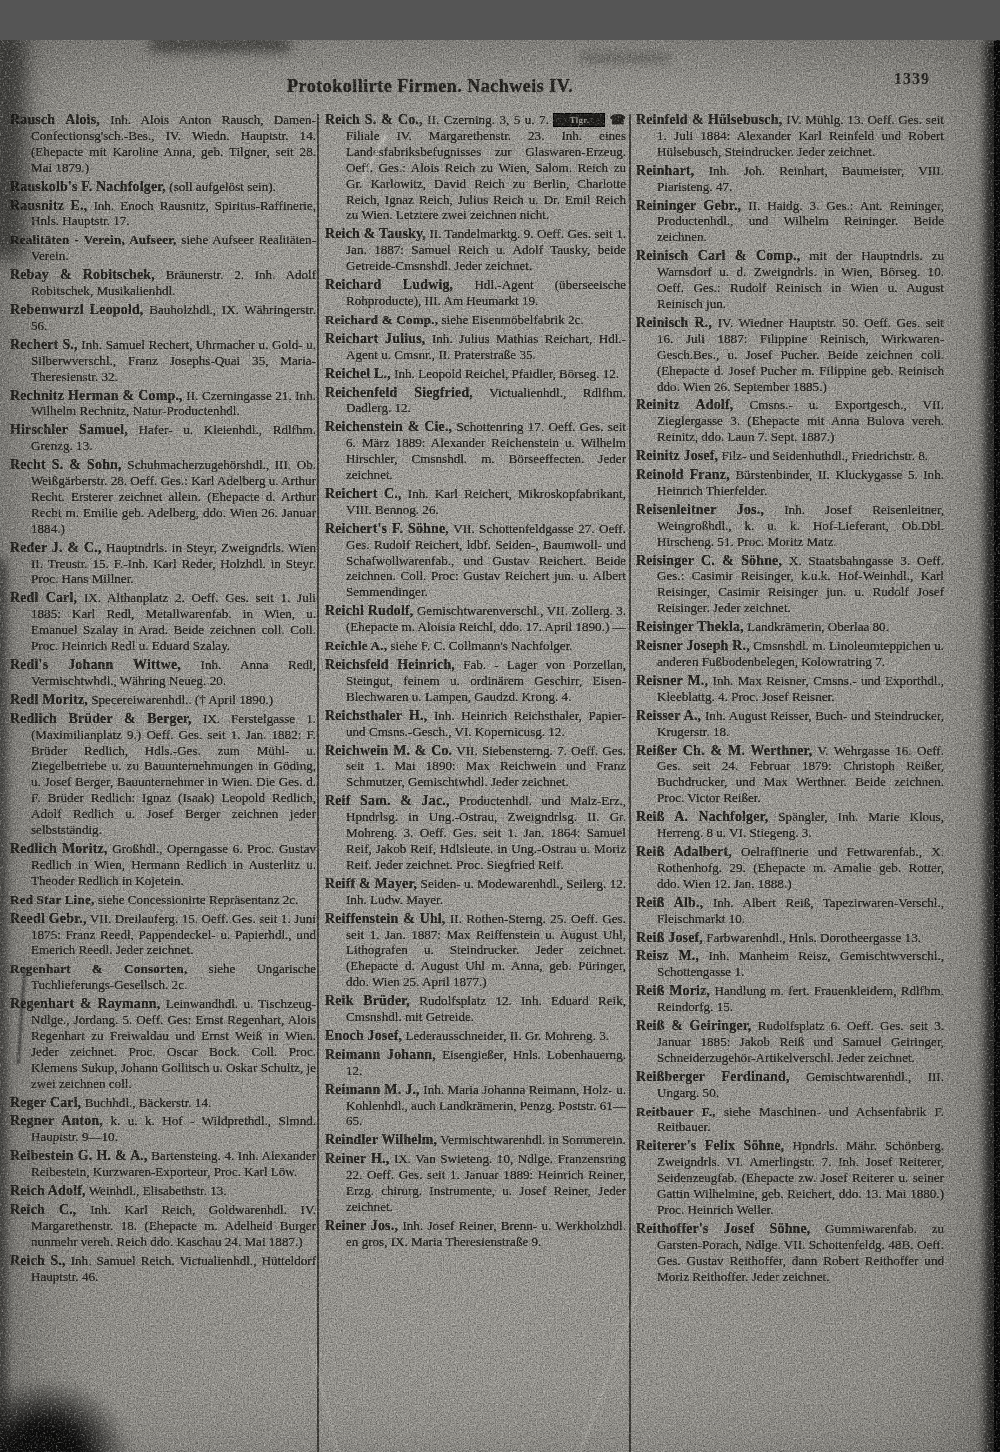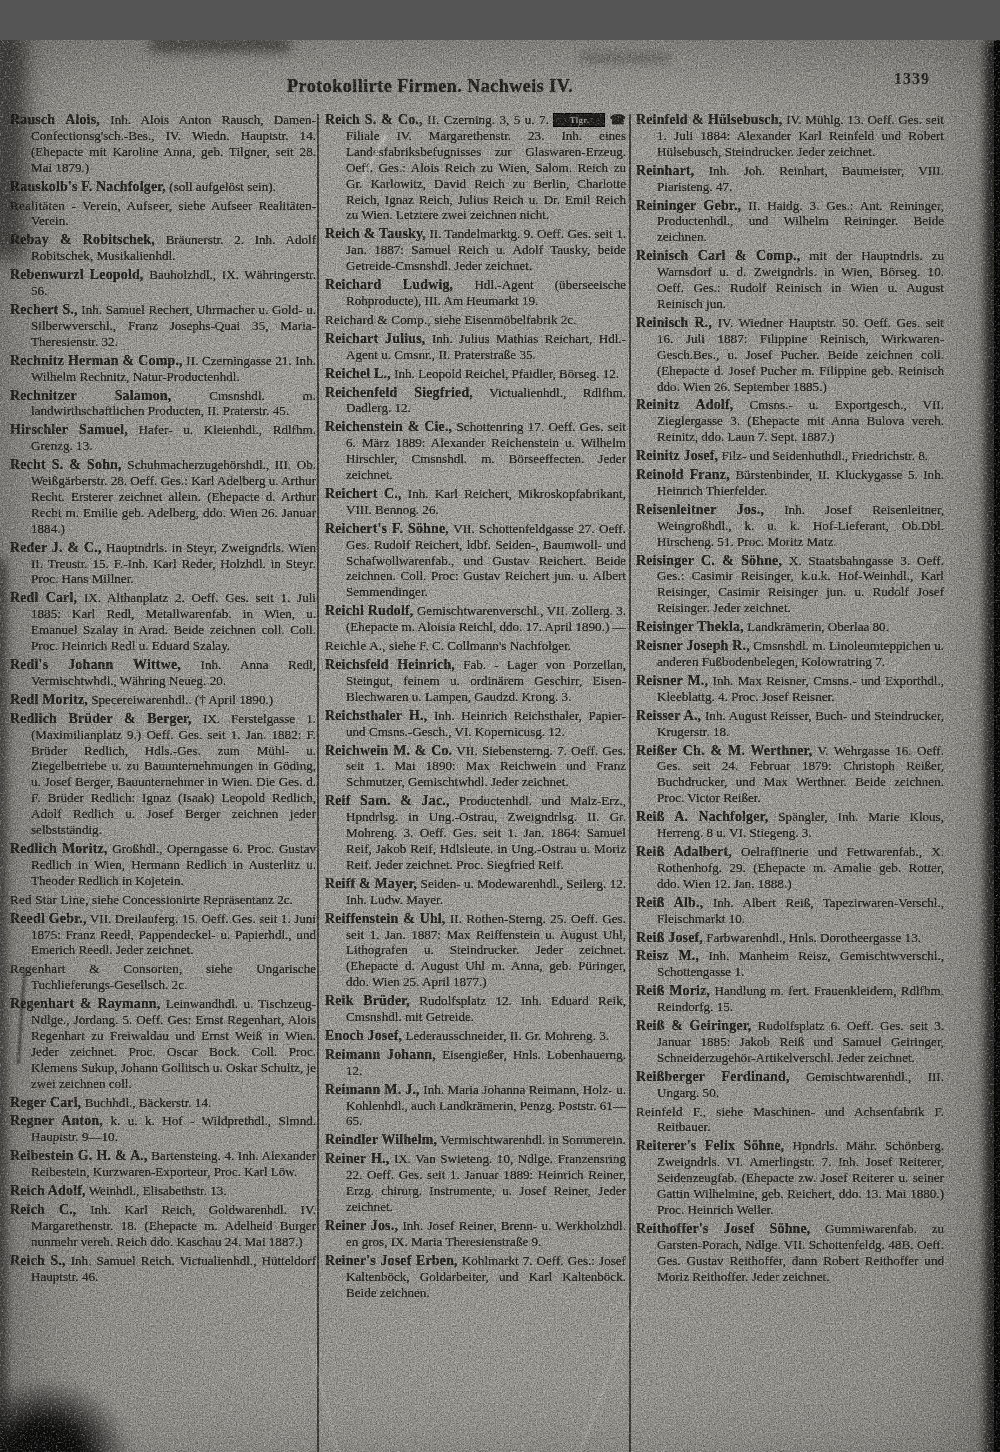--- a/index.html
+++ b/index.html
@@ -26,21 +26,21 @@
   .col-3{left:636px;width:308px;}
   .rule{position:absolute;top:74px;width:2px;height:1356px;background:#26241f;opacity:.8;}
   .rule-1{left:317px;}
   .rule-2{left:629px;}
   .entry{
     margin:0 0 3px 0;padding-left:21px;text-indent:-21px;
     font-size:13.1px;line-height:15.9px;text-align:justify;
     text-shadow:0 0 .6px rgba(38,36,30,.85);
   }
   .entry .head{font-weight:700;font-size:13.9px;letter-spacing:.2px;}
-  .entry.xref .head{font-weight:400;font-size:13.1px;}
+  .entry.xref .head{font-weight:700;font-size:13.1px;}
   .badge{
     display:inline-block;text-indent:0;background:#1f1e1b;color:#a7a59e;
     border:1px solid #000;font-size:9px;font-weight:700;line-height:10px;
     padding:1px 15px;vertical-align:1px;letter-spacing:.3px;
   }
   .phone{font-weight:700;font-size:13px;}
   
   .art{position:absolute;pointer-events:none;}
   .edge-right{left:985px;top:0;width:15px;height:1452px;background:#0b0b0a;filter:blur(4px);opacity:.78;}
   .edge-right2{left:994px;top:0;width:6px;height:1452px;background:#000;opacity:.85;}
@@ -64,26 +64,26 @@
 
   <div class="hdr-title">Protokollirte Firmen. Nachweis IV.</div>
   <div class="hdr-page">1339</div>
 
   <div class="rule rule-1"></div>
   <div class="rule rule-2"></div>
 
   <div class="col col-1">
       <p class="entry"><span class="head">Rausch Alois,</span> <span class="body">Inh. Alois Anton Rausch, Damen-Confectionsg'sch.-Bes., IV. Wiedn. Hauptstr. 14. (Ehepacte mit Karoline Anna, geb. Tilgner, seit 28. Mai 1879.)</span></p>
       <p class="entry"><span class="head">Rauskolb's F. Nachfolger,</span> <span class="body">(soll aufgelöst sein).</span></p>
+      <p class="entry"><span class="head">Rausnitz E.,</span> <span class="body">Inh. Enoch Rausnitz, Spiritus-Raffinerie, Hnls. Hauptstr. 17.</span></p>
       <p class="entry xref"><span class="head">Realitäten - Verein, Aufseer,</span> <span class="body">siehe Aufseer Realitäten-Verein.</span></p>
       <p class="entry"><span class="head">Rebay &amp; Robitschek,</span> <span class="body">Bräunerstr. 2. Inh. Adolf Robitschek, Musikalienhdl.</span></p>
       <p class="entry"><span class="head">Rebenwurzl Leopold,</span> <span class="body">Bauholzhdl., IX. Währingerstr. 56.</span></p>
       <p class="entry"><span class="head">Rechert S.,</span> <span class="body">Inh. Samuel Rechert, Uhrmacher u. Gold- u. Silberwverschl., Franz Josephs-Quai 35, Maria-Theresienstr. 32.</span></p>
       <p class="entry"><span class="head">Rechnitz Herman &amp; Comp.,</span> <span class="body">II. Czerningasse 21. Inh. Wilhelm Rechnitz, Natur-Productenhdl.</span></p>
-      <p class="entry"><span class="head">Rechnitzer Salamon,</span> <span class="body">Cmsnshdl. m. landwirthschaftlichen Producten, II. Praterstr. 45.</span></p>
       <p class="entry"><span class="head">Hirschler Samuel,</span> <span class="body">Hafer- u. Kleienhdl., Rdlfhm. Grenzg. 13.</span></p>
       <p class="entry"><span class="head">Recht S. &amp; Sohn,</span> <span class="body">Schuhmacherzugehörshdl., III. Ob. Weißgärberstr. 28. Oeff. Ges.: Karl Adelberg u. Arthur Recht. Ersterer zeichnet allein. (Ehepacte d. Arthur Recht m. Emilie geb. Adelberg, ddo. Wien 26. Januar 1884.)</span></p>
       <p class="entry"><span class="head">Reder J. &amp; C.,</span> <span class="body">Hauptndrls. in Steyr, Zweigndrls. Wien II. Treustr. 15. F.-Inh. Karl Reder, Holzhdl. in Steyr. Proc. Hans Millner.</span></p>
       <p class="entry"><span class="head">Redl Carl,</span> <span class="body">IX. Althanplatz 2. Oeff. Ges. seit 1. Juli 1885: Karl Redl, Metallwarenfab. in Wien, u. Emanuel Szalay in Arad. Beide zeichnen coll. Coll. Proc. Heinrich Redl u. Eduard Szalay.</span></p>
       <p class="entry"><span class="head">Redl's Johann Wittwe,</span> <span class="body">Inh. Anna Redl, Vermischtwhdl., Währing Neueg. 20.</span></p>
       <p class="entry"><span class="head">Redl Moritz,</span> <span class="body">Specereiwarenhdl.. († April 1890.)</span></p>
       <p class="entry"><span class="head">Redlich Brüder &amp; Berger,</span> <span class="body">IX. Ferstelgasse 1. (Maximilianplatz 9.) Oeff. Ges. seit 1. Jan. 1882: F. Brüder Redlich, Hdls.-Ges. zum Mühl- u. Ziegelbetriebe u. zu Bauunternehmungen in Göding, u. Josef Berger, Bauunternehmer in Wien. Die Ges. d. F. Brüder Redlich: Ignaz (Isaak) Leopold Redlich, Adolf Redlich u. Josef Berger zeichnen jeder selbstständig.</span></p>
       <p class="entry"><span class="head">Redlich Moritz,</span> <span class="body">Großhdl., Operngasse 6. Proc. Gustav Redlich in Wien, Hermann Redlich in Austerlitz u. Theoder Redlich in Kojetein.</span></p>
       <p class="entry xref"><span class="head">Red Star Line,</span> <span class="body">siehe Concessionirte Repräsentanz 2c.</span></p>
       <p class="entry"><span class="head">Reedl Gebr.,</span> <span class="body">VII. Dreilauferg. 15. Oeff. Ges. seit 1. Juni 1875: Franz Reedl, Pappendeckel- u. Papierhdl., und Emerich Reedl. Jeder zeichnet.</span></p>
@@ -102,34 +102,33 @@
       <p class="entry"><span class="head">Reichard Ludwig,</span> <span class="body">Hdl.-Agent (überseeische Rohproducte), III. Am Heumarkt 19.</span></p>
       <p class="entry xref"><span class="head">Reichard &amp; Comp.,</span> <span class="body">siehe Eisenmöbelfabrik 2c.</span></p>
       <p class="entry"><span class="head">Reichart Julius,</span> <span class="body">Inh. Julius Mathias Reichart, Hdl.-Agent u. Cmsnr., II. Praterstraße 35.</span></p>
       <p class="entry"><span class="head">Reichel L.,</span> <span class="body">Inh. Leopold Reichel, Pfaidler, Börseg. 12.</span></p>
       <p class="entry"><span class="head">Reichenfeld Siegfried,</span> <span class="body">Victualienhdl., Rdlfhm. Dadlerg. 12.</span></p>
       <p class="entry"><span class="head">Reichenstein &amp; Cie.,</span> <span class="body">Schottenring 17. Oeff. Ges. seit 6. März 1889: Alexander Reichenstein u. Wilhelm Hirschler, Cmsnshdl. m. Börseeffecten. Jeder zeichnet.</span></p>
       <p class="entry"><span class="head">Reichert C.,</span> <span class="body">Inh. Karl Reichert, Mikroskopfabrikant, VIII. Bennog. 26.</span></p>
       <p class="entry"><span class="head">Reichert's F. Söhne,</span> <span class="body">VII. Schottenfeldgasse 27. Oeff. Ges. Rudolf Reichert, ldbf. Seiden-, Baumwoll- und Schafwollwarenfab., und Gustav Reichert. Beide zeichnen. Coll. Proc: Gustav Reichert jun. u. Albert Semmendinger.</span></p>
       <p class="entry"><span class="head">Reichl Rudolf,</span> <span class="body">Gemischtwarenverschl., VII. Zollerg. 3. (Ehepacte m. Aloisia Reichl, ddo. 17. April 1890.) —</span></p>
       <p class="entry xref"><span class="head">Reichle A.,</span> <span class="body">siehe F. C. Collmann's Nachfolger.</span></p>
-      <p class="entry"><span class="head">Reichsfeld Heinrich,</span> <span class="body">Fab. - Lager von Porzellan, Steingut, feinem u. ordinärem Geschirr, Eisen- Blechwaren u. Lampen, Gaudzd. Krong. 3.</span></p>
+      <p class="entry"><span class="head">Reichsfeld Heinrich,</span> <span class="body">Fab. - Lager von Porzellan, Steingut, feinem u. ordinärem Geschirr, Eisen- Blechwaren u. Lampen, Gaudzd. Krong. 4.</span></p>
       <p class="entry"><span class="head">Reichsthaler H.,</span> <span class="body">Inh. Heinrich Reichsthaler, Papier- und Cmsns.-Gesch., VI. Kopernicusg. 12.</span></p>
       <p class="entry"><span class="head">Reichwein M. &amp; Co.</span> <span class="body">VII. Siebensterng. 7. Oeff. Ges. seit 1. Mai 1890: Max Reichwein und Franz Schmutzer, Gemischtwhdl. Jeder zeichnet.</span></p>
       <p class="entry"><span class="head">Reif Sam. &amp; Jac.,</span> <span class="body">Productenhdl. und Malz-Erz., Hpndrlsg. in Ung.-Ostrau, Zweigndrlsg. II. Gr. Mohreng. 3. Oeff. Ges. seit 1. Jan. 1864: Samuel Reif, Jakob Reif, Hdlsleute. in Ung.-Ostrau u. Moriz Reif. Jeder zeichnet. Proc. Siegfried Reif.</span></p>
       <p class="entry"><span class="head">Reiff &amp; Mayer,</span> <span class="body">Seiden- u. Modewarenhdl., Seilerg. 12. Inh. Ludw. Mayer.</span></p>
       <p class="entry"><span class="head">Reiffenstein &amp; Uhl,</span> <span class="body">II. Rothen-Sterng. 25. Oeff. Ges. seit 1. Jan. 1887: Max Reiffenstein u. August Uhl, Lithografen u. Steindrucker. Jeder zeichnet. (Ehepacte d. August Uhl m. Anna, geb. Püringer, ddo. Wien 25. April 1877.)</span></p>
       <p class="entry"><span class="head">Reik Brüder,</span> <span class="body">Rudolfsplatz 12. Inh. Eduard Reik, Cmsnshdl. mit Getreide.</span></p>
       <p class="entry"><span class="head">Enoch Josef,</span> <span class="body">Lederausschneider, II. Gr. Mohreng. 3.</span></p>
       <p class="entry"><span class="head">Reimann Johann,</span> <span class="body">Eisengießer, Hnls. Lobenhauerng. 12.</span></p>
       <p class="entry"><span class="head">Reimann M. J.,</span> <span class="body">Inh. Maria Johanna Reimann, Holz- u. Kohlenhdl., auch Landkrämerin, Penzg. Poststr. 61—65.</span></p>
       <p class="entry"><span class="head">Reindler Wilhelm,</span> <span class="body">Vermischtwarenhdl. in Sommerein.</span></p>
       <p class="entry"><span class="head">Reiner H.,</span> <span class="body">IX. Van Swieteng. 10, Ndlge. Franzensring 22. Oeff. Ges. seit 1. Januar 1889: Heinrich Reiner, Erzg. chirurg. Instrumente, u. Josef Reiner, Jeder zeichnet.</span></p>
       <p class="entry"><span class="head">Reiner Jos.,</span> <span class="body">Inh. Josef Reiner, Brenn- u. Werkholzhdl. en gros, IX. Maria Theresienstraße 9.</span></p>
-      <p class="entry"><span class="head">Reiner's Josef Erben,</span> <span class="body">Kohlmarkt 7. Oeff. Ges.: Josef Kaltenböck, Goldarbeiter, und Karl Kaltenböck. Beide zeichnen.</span></p>
     </div>
   <div class="col col-3">
       <p class="entry"><span class="head">Reinfeld &amp; Hülsebusch,</span> <span class="body">IV. Mühlg. 13. Oeff. Ges. seit 1. Juli 1884: Alexander Karl Reinfeld und Robert Hülsebusch, Steindrucker. Jeder zeichnet.</span></p>
       <p class="entry"><span class="head">Reinhart,</span> <span class="body">Inh. Joh. Reinhart, Baumeister, VIII. Piaristeng. 47.</span></p>
       <p class="entry"><span class="head">Reininger Gebr.,</span> <span class="body">II. Haidg. 3. Ges.: Ant. Reininger, Productenhdl., und Wilhelm Reininger. Beide zeichnen.</span></p>
       <p class="entry"><span class="head">Reinisch Carl &amp; Comp.,</span> <span class="body">mit der Hauptndrls. zu Warnsdorf u. d. Zweigndrls. in Wien, Börseg. 10. Oeff. Ges.: Rudolf Reinisch in Wien u. August Reinisch jun.</span></p>
       <p class="entry"><span class="head">Reinisch R.,</span> <span class="body">IV. Wiedner Hauptstr. 50. Oeff. Ges. seit 16. Juli 1887: Filippine Reinisch, Wirkwaren-Gesch.Bes., u. Josef Pucher. Beide zeichnen coll. (Ehepacte d. Josef Pucher m. Filippine geb. Reinisch ddo. Wien 26. September 1885.)</span></p>
       <p class="entry"><span class="head">Reinitz Adolf,</span> <span class="body">Cmsns.- u. Exportgesch., VII. Zieglergasse 3. (Ehepacte mit Anna Bulova vereh. Reinitz, ddo. Laun 7. Sept. 1887.)</span></p>
       <p class="entry"><span class="head">Reinitz Josef,</span> <span class="body">Filz- und Seidenhuthdl., Friedrichstr. 8.</span></p>
       <p class="entry"><span class="head">Reinold Franz,</span> <span class="body">Bürstenbinder, II. Kluckygasse 5. Inh. Heinrich Thierfelder.</span></p>
@@ -141,21 +140,21 @@
       <p class="entry"><span class="head">Reisser A.,</span> <span class="body">Inh. August Reisser, Buch- und Steindrucker, Krugerstr. 18.</span></p>
       <p class="entry"><span class="head">Reißer Ch. &amp; M. Werthner,</span> <span class="body">V. Wehrgasse 16. Oeff. Ges. seit 24. Februar 1879: Christoph Reißer, Buchdrucker, und Max Werthner. Beide zeichnen. Proc. Victor Reißer.</span></p>
       <p class="entry"><span class="head">Reiß A. Nachfolger,</span> <span class="body">Spängler, Inh. Marie Klous, Herreng. 8 u. VI. Stiegeng. 3.</span></p>
       <p class="entry"><span class="head">Reiß Adalbert,</span> <span class="body">Oelraffinerie und Fettwarenfab., X. Rothenhofg. 29. (Ehepacte m. Amalie geb. Rotter, ddo. Wien 12. Jan. 1888.)</span></p>
       <p class="entry"><span class="head">Reiß Alb.,</span> <span class="body">Inh. Albert Reiß, Tapezirwaren-Verschl., Fleischmarkt 10.</span></p>
       <p class="entry"><span class="head">Reiß Josef,</span> <span class="body">Farbwarenhdl., Hnls. Dorotheergasse 13.</span></p>
       <p class="entry"><span class="head">Reisz M.,</span> <span class="body">Inh. Manheim Reisz, Gemischtwverschl., Schottengasse 1.</span></p>
       <p class="entry"><span class="head">Reiß Moriz,</span> <span class="body">Handlung m. fert. Frauenkleidern, Rdlfhm. Reindorfg. 15.</span></p>
       <p class="entry"><span class="head">Reiß &amp; Geiringer,</span> <span class="body">Rudolfsplatz 6. Oeff. Ges. seit 3. Januar 1885: Jakob Reiß und Samuel Geiringer, Schneiderzugehör-Artikelverschl. Jeder zeichnet.</span></p>
       <p class="entry"><span class="head">Reißberger Ferdinand,</span> <span class="body">Gemischtwarenhdl., III. Ungarg. 50.</span></p>
-      <p class="entry xref"><span class="head">Reinfeld F.,</span> <span class="body">siehe Maschinen- und Achsenfabrik F. Reitbauer.</span></p>
+      <p class="entry xref"><span class="head">Reitbauer F.,</span> <span class="body">siehe Maschinen- und Achsenfabrik F. Reitbauer.</span></p>
       <p class="entry"><span class="head">Reiterer's Felix Söhne,</span> <span class="body">Hpndrls. Mähr. Schönberg. Zweigndrls. VI. Amerlingstr. 7. Inh. Josef Reiterer, Seidenzeugfab. (Ehepacte zw. Josef Reiterer u. seiner Gattin Wilhelmine, geb. Reichert, ddo. 13. Mai 1880.) Proc. Heinrich Weller.</span></p>
       <p class="entry"><span class="head">Reithoffer's Josef Söhne,</span> <span class="body">Gummiwarenfab. zu Garsten-Porach, Ndlge. VII. Schottenfeldg. 48B. Oeff. Ges. Gustav Reithoffer, dann Robert Reithoffer und Moriz Reithoffer. Jeder zeichnet.</span></p>
     </div>
 
   <div class="art edge-right"></div>
   <div class="art edge-right2"></div>
   <div class="art edge-left-low"></div>
   <div class="art corner-tl"></div>
   <div class="art blotch-bl"></div>
   <div class="art edge-bottom"></div>

